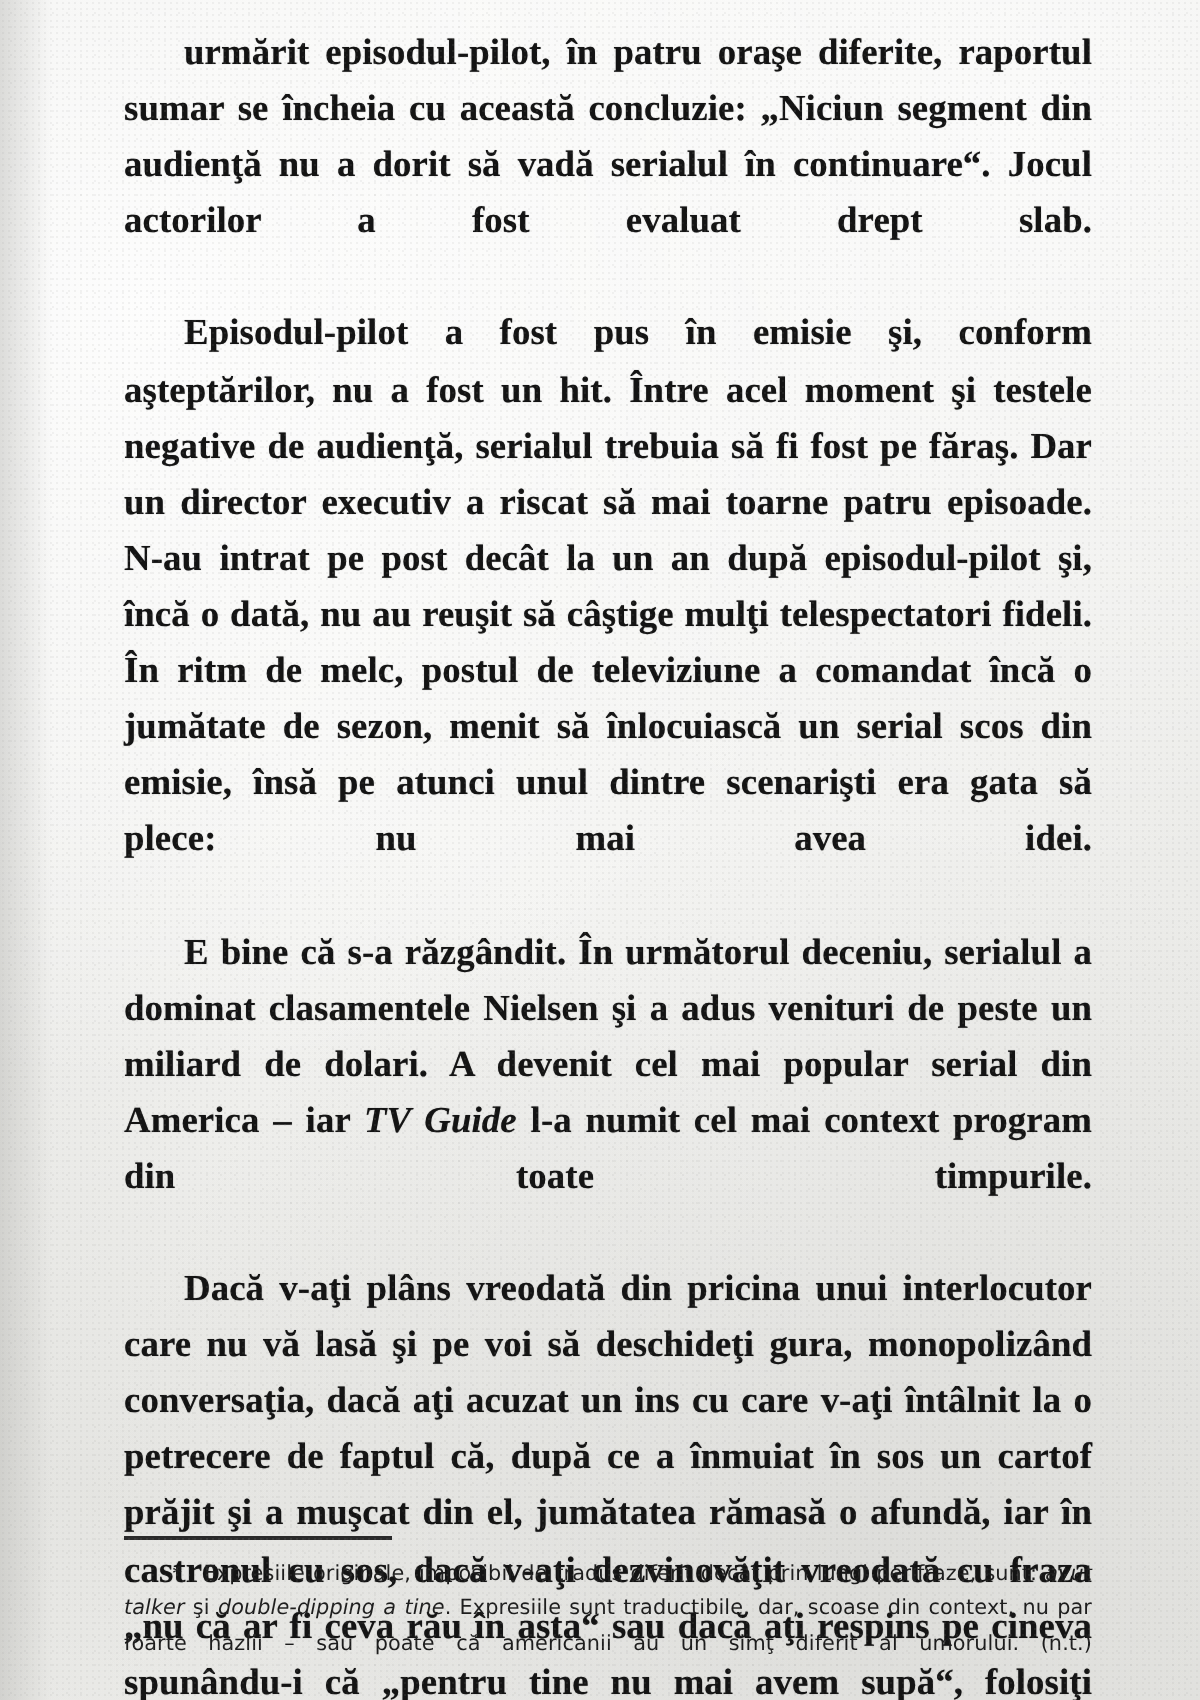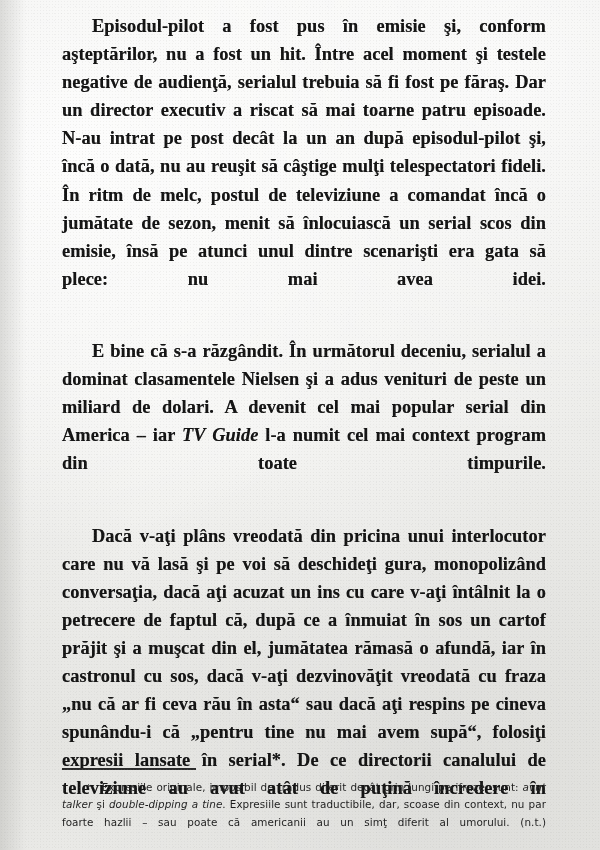--- a/index.html
+++ b/index.html
@@ -60,21 +60,21 @@
     text-indent: 30px;
     text-align: justify;
     font-size: 18.4px;
     line-height: 28.1px;
     letter-spacing: 0.05px;
     word-spacing: 0.3px;
     font-weight: 600;
     text-shadow: 0 0 0.45px rgba(20,20,20,0.55);
   }
 
-  p.para + p.para { margin-top: 16px; }
+  p.para + p.para { margin-top: 0; }
 
   p.para em { font-style: italic; }
 
   
   p.para::after {
     content: "";
     display: inline-block;
     width: 100%;
   }
 
@@ -117,20 +117,21 @@
   }
 </style>
 </head>
 <body>
 
 <div id="page">
 
   <div id="gutter"></div>
 
   <div id="body-text">
+    <p class="para"><span>urmărit episodul-pilot, în patru oraşe diferite, raportul sumar se încheia cu această concluzie: „Niciun segment din audienţă nu a dorit să vadă serialul în continuare“. Jocul actorilor a fost evaluat drept slab.</span></p>
     <p class="para"><span>Episodul-pilot a fost pus în emisie şi, conform aşteptărilor, nu a fost un hit. Între acel moment şi testele negative de audienţă, serialul trebuia să fi fost pe făraş. Dar un director executiv a riscat să mai toarne patru episoade. N-au intrat pe post decât la un an după episodul-pilot şi, încă o dată, nu au reuşit să câştige mulţi telespectatori fideli. În ritm de melc, postul de televiziune a comandat încă o jumătate de sezon, menit să înlocuiască un serial scos din emisie, însă pe atunci unul dintre scenarişti era gata să plece: nu mai avea idei.</span></p>
     <p class="para"><span>E bine că s-a răzgândit. În următorul deceniu, serialul a dominat clasamentele Nielsen şi a adus venituri de peste un miliard de dolari. A devenit cel mai popular serial din America – iar </span><em>TV Guide</em><span> l-a numit cel mai context program din toate timpurile.</span></p>
     <p class="para"><span>Dacă v-aţi plâns vreodată din pricina unui interlocutor care nu vă lasă şi pe voi să deschideţi gura, monopolizând conversaţia, dacă aţi acuzat un ins cu care v-aţi întâlnit la o petrecere de faptul că, după ce a înmuiat în sos un cartof prăjit şi a muşcat din el, jumătatea rămasă o afundă, iar în castronul cu sos, dacă v-aţi dezvinovăţit vreodată cu fraza „nu că ar fi ceva rău în asta“ sau dacă aţi respins pe cineva spunându-i că „pentru tine nu mai avem supă“, folosiţi expresii lansate în serial*. De ce directorii canalului de televiziune au avut atât de puţină încredere în </span></p>
   </div>
 
   <div id="footnote-block">
     <div id="footnote-rule"></div>
     <p class="footnote"><span class="fn-star">*  </span><span>Expresiile originale, imposibil de tradus diferit decât prin lungi perifraze, sunt: </span><em>avut talker</em><span> şi </span><em>double-dipping a tine</em><span>. Expresiile sunt traductibile, dar, scoase din context, nu par foarte hazlii – sau poate că americanii au un simţ diferit al umorului. (n.t.)</span></p>
   </div>
 

